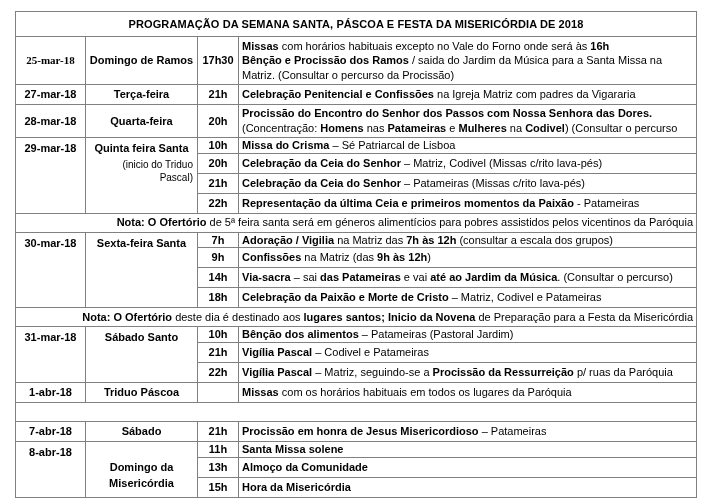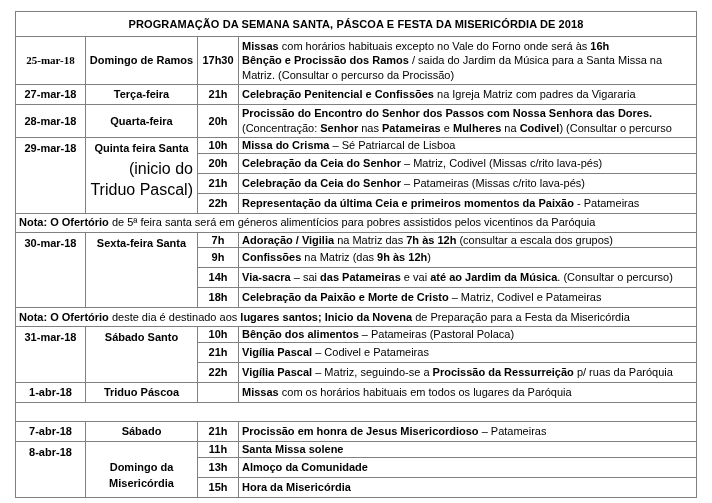--- a/index.html
+++ b/index.html
@@ -59,21 +59,21 @@
     white-space: nowrap;
   }
   td.day {
     text-align: center;
     font-weight: bold;
     font-size: 11.5px;
   }
   td.day .sub {
     display: block;
     font-weight: normal;
-    font-size: 16px;
+    font-size: 10px;
     text-align: right;
     padding-right: 1px;
     margin-top: 2px;
   }
   td.day.twoline {
     line-height: 1.45;
   }
   td.time {
     text-align: center;
     font-weight: bold;
@@ -85,21 +85,21 @@
     padding-left: 5px;
     font-size: 11.2px;
   }
   td.desc .ln { display: block; white-space: nowrap; }
   td.desc b { font-weight: bold; }
   td.desc .small { font-size: 11px; }
 
   
   td.nota {
     background: #fce6d4;
-    text-align: left;
+    text-align: right;
     font-size: 11px;
     height: 18px;
     padding: 1px 4px;
   }
   
   td.festa {
     background: #c00000;
     color: #ffffff;
     text-align: center;
     font-weight: bold;
@@ -147,21 +147,21 @@
         <td class="time">21h</td>
         <td class="desc"><b>Celebração Penitencial e Confissões</b><span> na Igreja Matriz com padres da Vigararia</span></td>
       </tr>
 
       <tr>
         <td class="date r-two">28-mar-18</td>
         <td class="day">Quarta-feira</td>
         <td class="time">20h</td>
         <td class="desc">
           <span class="ln"><b>Procissão do Encontro do Senhor dos Passos com Nossa Senhora das Dores.</b></span>
-          <span class="ln small"><span>(Concentração: </span><b>Senhor</b><span> nas </span><b>Patameiras</b><span> e </span><b>Mulheres</b><span> na </span><b>Codivel</b><span>) (Consultar o percurso</span></span>
+          <span class="ln small"><span>(Concentração: </span><b>Homens</b><span> nas </span><b>Patameiras</b><span> e </span><b>Mulheres</b><span> na </span><b>Codivel</b><span>) (Consultar o percurso</span></span>
         </td>
       </tr>
 
       <tr>
         <td class="date r-norm" rowspan="4" style="vertical-align:top;padding-top:3px;">29-mar-18</td>
         <td class="day" rowspan="4" style="vertical-align:top;padding-top:3px;">
           <span>Quinta feira Santa</span>
           <span class="sub">(inicio do Triduo Pascal)</span>
         </td>
         <td class="time">10h</td>
@@ -204,21 +204,21 @@
       </tr>
 
       <tr>
         <td class="nota" colspan="4"><b>Nota</b><b>: O Ofertório</b><span> deste dia é destinado aos </span><b>lugares santos; Inicio da Novena</b><span> de Preparação para a Festa da Misericórdia</span></td>
       </tr>
 
       <tr>
         <td class="date r-norm" rowspan="3" style="vertical-align:top;padding-top:3px;">31-mar-18</td>
         <td class="day" rowspan="3" style="vertical-align:top;padding-top:3px;">Sábado Santo</td>
         <td class="time">10h</td>
-        <td class="desc"><b>Bênção dos alimentos</b><span> – Patameiras </span><span class="small">(Pastoral Polaca)</span></td>
+        <td class="desc"><b>Bênção dos alimentos</b><span> – Patameiras </span><span class="small">(Pastoral Jardim)</span></td>
       </tr>
       <tr>
         <td class="time r-norm">21h</td>
         <td class="desc"><b>Vigília Pascal</b><span> – Codivel e Patameiras</span></td>
       </tr>
       <tr>
         <td class="time r-norm">22h</td>
         <td class="desc"><b>Vigília Pascal</b><span> – Matriz, seguindo-se a </span><b>Procissão da Ressurreição</b><span class="small"> p/ ruas da Paróquia</span></td>
       </tr>
 

